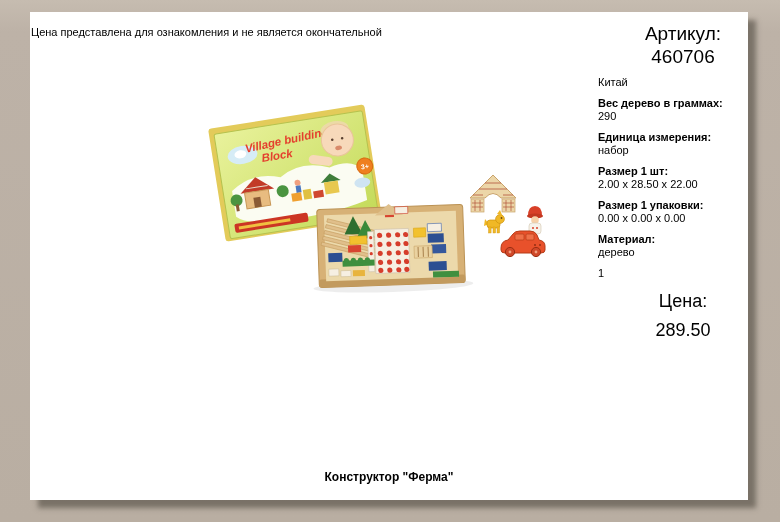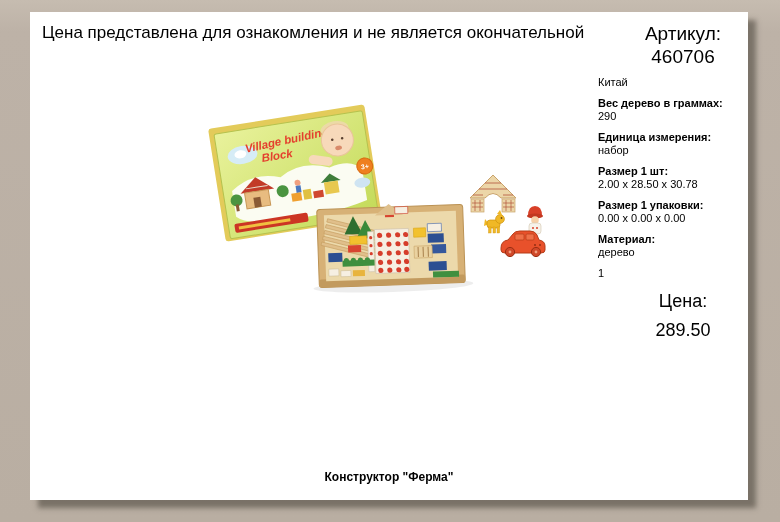--- a/index.html
+++ b/index.html
@@ -10,22 +10,22 @@
   .stage{
     position:relative;width:780px;height:522px;
     background:linear-gradient(180deg,#c6bcb0 0%,#bdb2a7 6%,#b9aea2 100%);
   }
   .card{
     position:absolute;left:30px;top:12px;width:718px;height:488px;
     background:#ffffff;
     box-shadow:8px 8px 5px rgba(70,63,55,0.55);
   }
   .disclaimer{
-    position:absolute;left:12px;top:14px;
-    font-size:17px;line-height:13px;color:#000;
+    position:absolute;left:1px;top:14px;
+    font-size:11px;line-height:13px;color:#000;
   }
   .product-image{
     position:absolute;left:170px;top:83px;width:360px;height:215px;
   }
   .details{
     position:absolute;left:568px;top:10px;width:170px;
   }
   .big{font-size:19px;line-height:23px;font-weight:normal;text-align:center;}
   .field{margin-top:8px;}
   .field:first-of-type{margin-top:6px;}
@@ -249,21 +249,21 @@
       <div class="field">
         <div class="field-label">Вес дерево в граммах:</div>
         <div class="field-value">290</div>
       </div>
       <div class="field">
         <div class="field-label">Единица измерения:</div>
         <div class="field-value">набор</div>
       </div>
       <div class="field">
         <div class="field-label">Размер 1 шт:</div>
-        <div class="field-value">2.00 х 28.50 х 30.78</div>
+        <div class="field-value">2.00 х 28.50 х 22.00</div>
       </div>
       <div class="field">
         <div class="field-label">Размер 1 упаковки:</div>
         <div class="field-value">0.00 х 0.00 х 0.00</div>
       </div>
       <div class="field">
         <div class="field-label">Материал:</div>
         <div class="field-value">дерево</div>
       </div>
       <div class="field">

